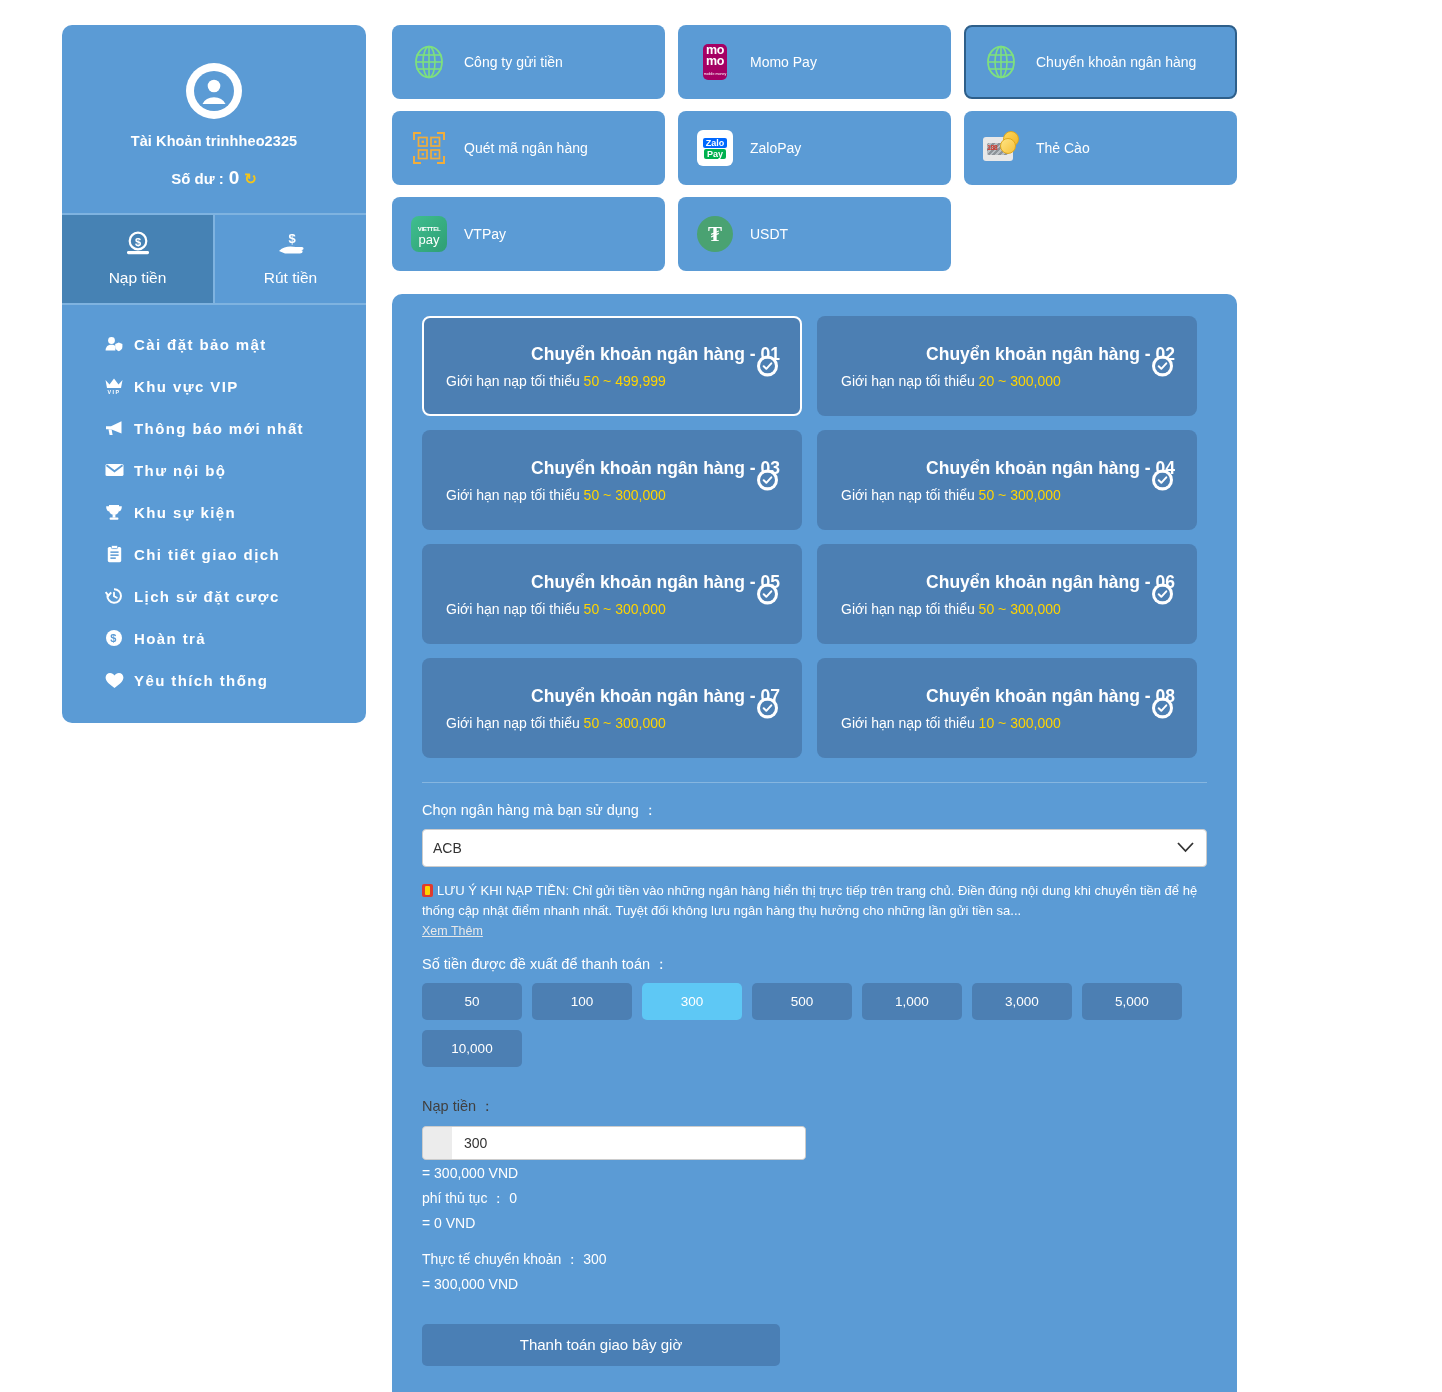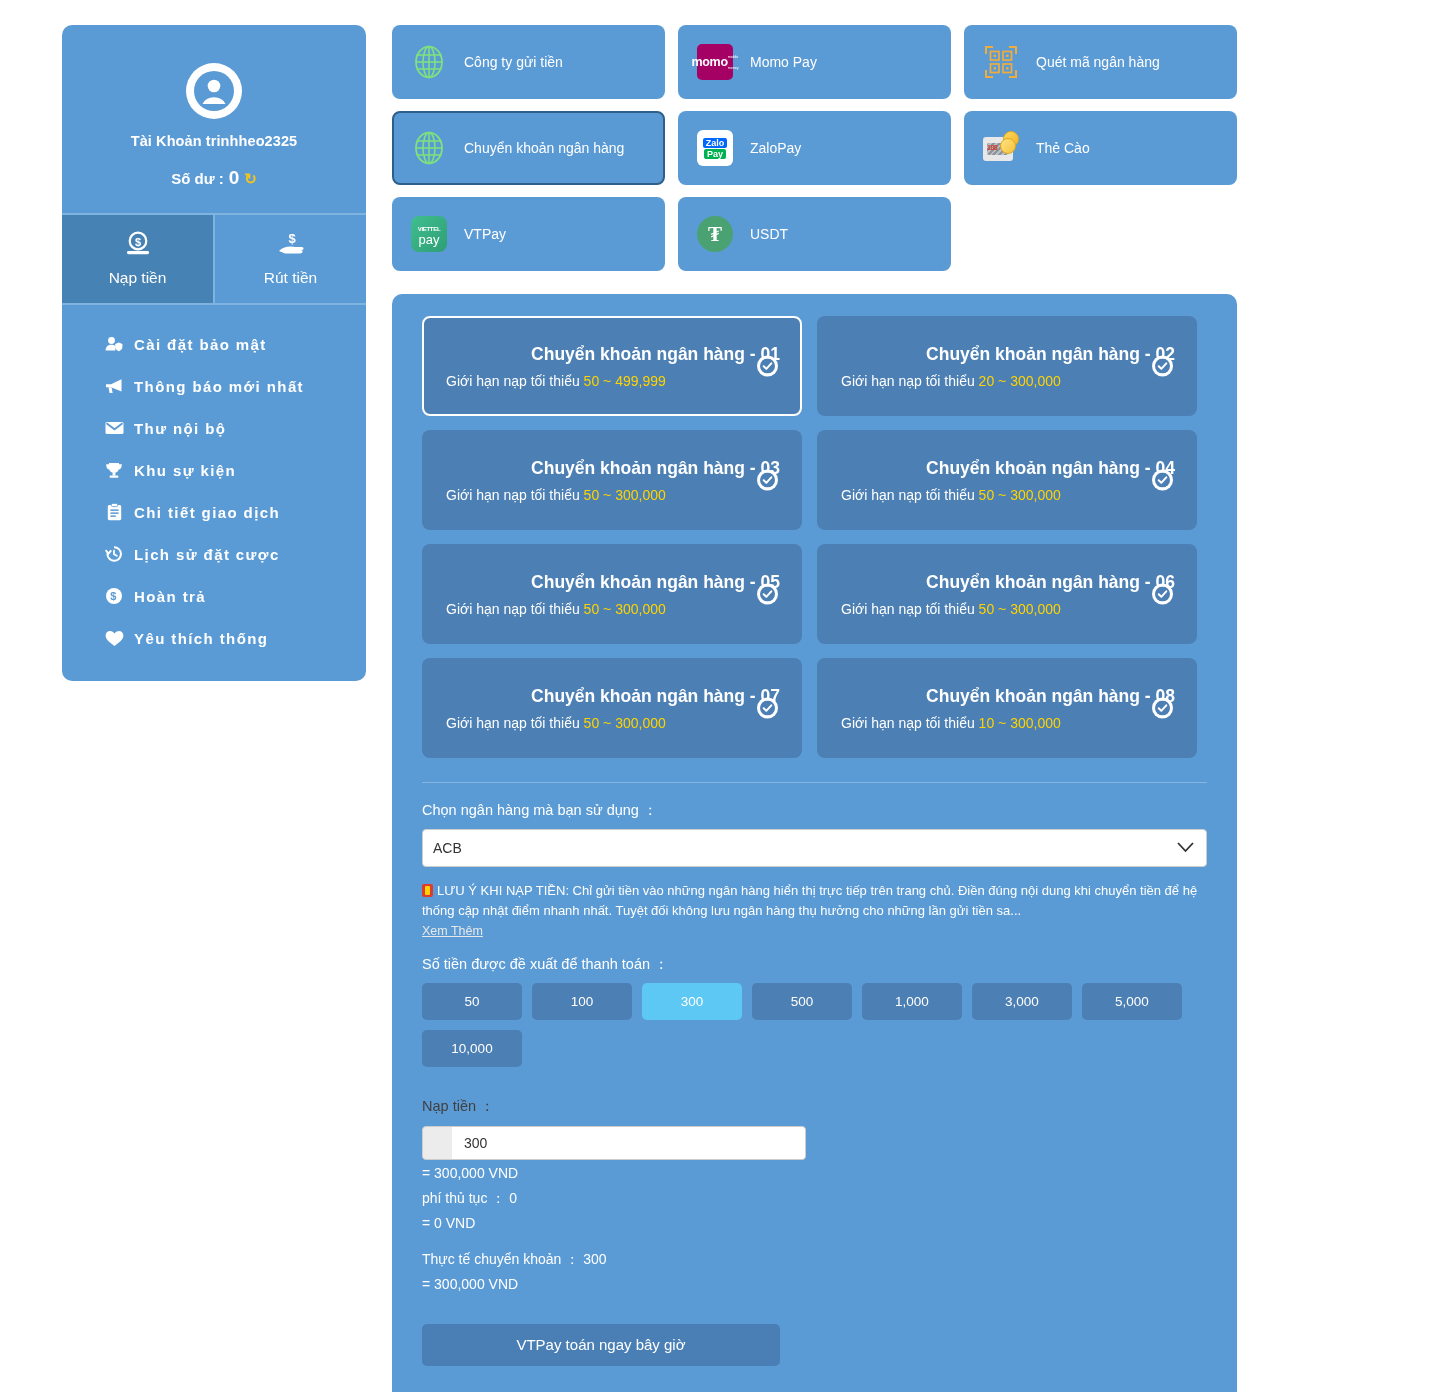--- a/index.html
+++ b/index.html
@@ -125,25 +125,25 @@
   }
   .method .m-label {
     color: #ffffff;
     font-size: 14px;
     line-height: 1.45;
   }
 
   
   .globe-ico svg { display:block; }
   .momo-ico {
-    width: 36px; height: 36px;
+    width: 24px; height: 36px;
     background: #a50064;
     border-radius: 5px;
     color: #fff;
-    display:flex; flex-direction:row;
+    display:flex; flex-direction:column;
     align-items:center; justify-content:center;
     font-weight: 900;
     font-size: 12.5px;
     line-height: 11px;
     letter-spacing: -0.3px;
   }
   .momo-ico .mm-sub { font-size:3.6px; font-weight:400; letter-spacing:0; margin-top:2px; }
   .zalo-ico {
     width: 36px; height: 36px;
     background: #ffffff;
@@ -451,20 +451,29 @@
         <span class="mi-ico">
           <svg width="18" height="16" viewBox="0 0 18 16">
               <circle cx="6.5" cy="4.5" r="3.4" fill="#fff"></circle>
               <path d="M0.6 14.5 C0.6 10.4 3.2 8.7 6.5 8.7 C8 8.7 9.4 9.1 10.4 9.8 L10.4 14.5 Z" fill="#fff"></path>
               <path d="M13.8 6.6 L17.4 8 L17.4 11 C17.4 13 15.8 14.4 13.8 15.2 C11.8 14.4 10.2 13 10.2 11 L10.2 8 Z" fill="#fff"></path>
             </svg>
         </span>
         <span>Cài đặt bảo mật</span>
       </div>
 
+      <div class="menu-item">
+        <span class="mi-ico">
+          <svg width="20" height="18" viewBox="0 0 20 18">
+              <path d="M1.5 3 L5.5 7.5 L10 1.5 L14.5 7.5 L18.5 3 L17 11 L3 11 Z" fill="#fff"></path>
+              <text x="10" y="17" font-size="5.4" font-weight="bold" fill="#fff" text-anchor="middle" font-family="Liberation Sans">VIP</text>
+            </svg>
+        </span>
+        <span>Khu vực VIP</span>
+      </div>
 
       <div class="menu-item">
         <span class="mi-ico">
           <svg width="19" height="16" viewBox="0 0 19 16">
               <path d="M1 6.2 L6 6.2 L16.5 1.2 L16.5 13.5 L6 9.2 L1 9.2 Z" fill="#fff"></path>
               <path d="M3.5 9.2 L6.6 9.2 L7.6 15 L4.6 15 Z" fill="#fff"></path>
             </svg>
         </span>
         <span>Thông báo mới nhất</span>
       </div>
@@ -557,20 +566,34 @@
 
       <div class="method">
         <span class="m-ico">
           <span class="momo-ico">
               <span>mo</span>
               <span>mo</span>
               <span class="mm-sub">mobile money</span>
             </span>
         </span>
         <span class="m-label">Momo Pay</span>
+      </div>
+
+      <div class="method selected">
+        <span class="m-ico globe-ico">
+          <svg width="34" height="34" viewBox="0 0 34 34">
+              <ellipse cx="17" cy="17" rx="13" ry="15.4" fill="none" stroke="#7ee07e" stroke-width="1.8"></ellipse>
+              <ellipse cx="17" cy="17" rx="6" ry="15.4" fill="none" stroke="#7ee07e" stroke-width="1.6"></ellipse>
+              <line x1="17" y1="1.6" x2="17" y2="32.4" stroke="#7ee07e" stroke-width="1.6"></line>
+              <line x1="4.4" y1="10" x2="29.6" y2="10" stroke="#7ee07e" stroke-width="1.6"></line>
+              <line x1="4" y1="17" x2="30" y2="17" stroke="#7ee07e" stroke-width="1.6"></line>
+              <line x1="4.4" y1="24" x2="29.6" y2="24" stroke="#7ee07e" stroke-width="1.6"></line>
+            </svg>
+        </span>
+        <span class="m-label">Chuyển khoản ngân hàng</span>
       </div>
 
       <div class="method">
         <span class="m-ico">
           <svg width="34" height="34" viewBox="0 0 34 34">
             <g stroke="#f0ad3c" stroke-width="2" fill="none">
               <path d="M2 9 L2 2 L9 2"></path>
                 <path d="M25 2 L32 2 L32 9"></path>
               <path d="M32 25 L32 32 L25 32"></path>
                 <path d="M9 32 L2 32 L2 25"></path>
@@ -585,34 +608,20 @@
               <rect x="9.6" y="9.6" width="2.4" height="2.4"></rect>
                 <rect x="22.1" y="9.6" width="2.4" height="2.4"></rect>
               <rect x="9.6" y="22.1" width="2.4" height="2.4"></rect>
                 <rect x="22.1" y="22.1" width="2.4" height="2.4"></rect>
             </g>
           </svg>
         </span>
         <span class="m-label">Quét mã ngân hàng</span>
       </div>
 
-      <div class="method selected">
-        <span class="m-ico globe-ico">
-          <svg width="34" height="34" viewBox="0 0 34 34">
-              <ellipse cx="17" cy="17" rx="13" ry="15.4" fill="none" stroke="#7ee07e" stroke-width="1.8"></ellipse>
-              <ellipse cx="17" cy="17" rx="6" ry="15.4" fill="none" stroke="#7ee07e" stroke-width="1.6"></ellipse>
-              <line x1="17" y1="1.6" x2="17" y2="32.4" stroke="#7ee07e" stroke-width="1.6"></line>
-              <line x1="4.4" y1="10" x2="29.6" y2="10" stroke="#7ee07e" stroke-width="1.6"></line>
-              <line x1="4" y1="17" x2="30" y2="17" stroke="#7ee07e" stroke-width="1.6"></line>
-              <line x1="4.4" y1="24" x2="29.6" y2="24" stroke="#7ee07e" stroke-width="1.6"></line>
-            </svg>
-        </span>
-        <span class="m-label">Chuyển khoản ngân hàng</span>
-      </div>
-
       <div class="method">
         <span class="m-ico">
           <span class="zalo-ico">
               <span class="z1">Zalo</span>
               <span class="z2">Pay</span>
             </span>
         </span>
         <span class="m-label">ZaloPay</span>
       </div>
 
@@ -824,17 +833,17 @@
         <span>phí thủ tục ：</span>
         <span>0</span>
       </div>
       <div class="sum-line">= 0 VND</div>
       <div class="sum-line gap">
         <span>Thực tế chuyển khoản ：</span>
         <span>300</span>
       </div>
       <div class="sum-line">= 300,000 VND</div>
 
-      <button class="pay-btn">VTPay toán ngay bây giờ</button>
+      <button class="pay-btn">Thanh toán giao bây giờ</button>
 
     </section>
   </div>
 </div>
 
 </body></html>

